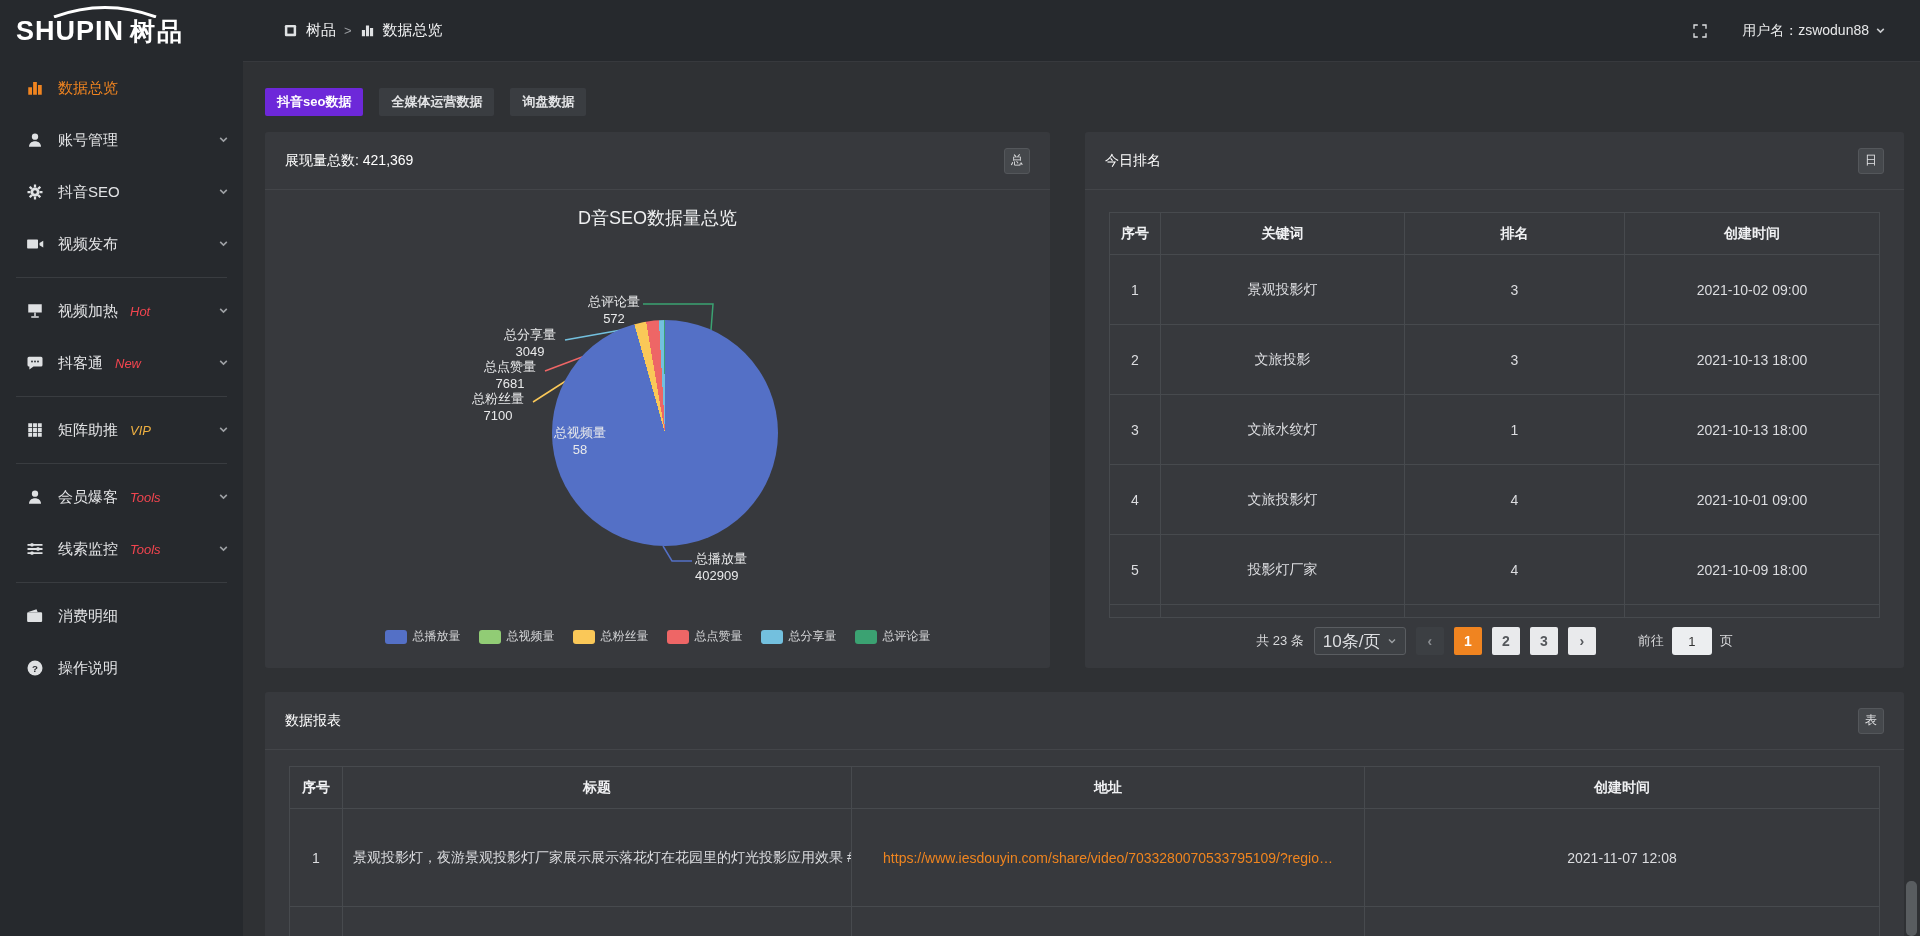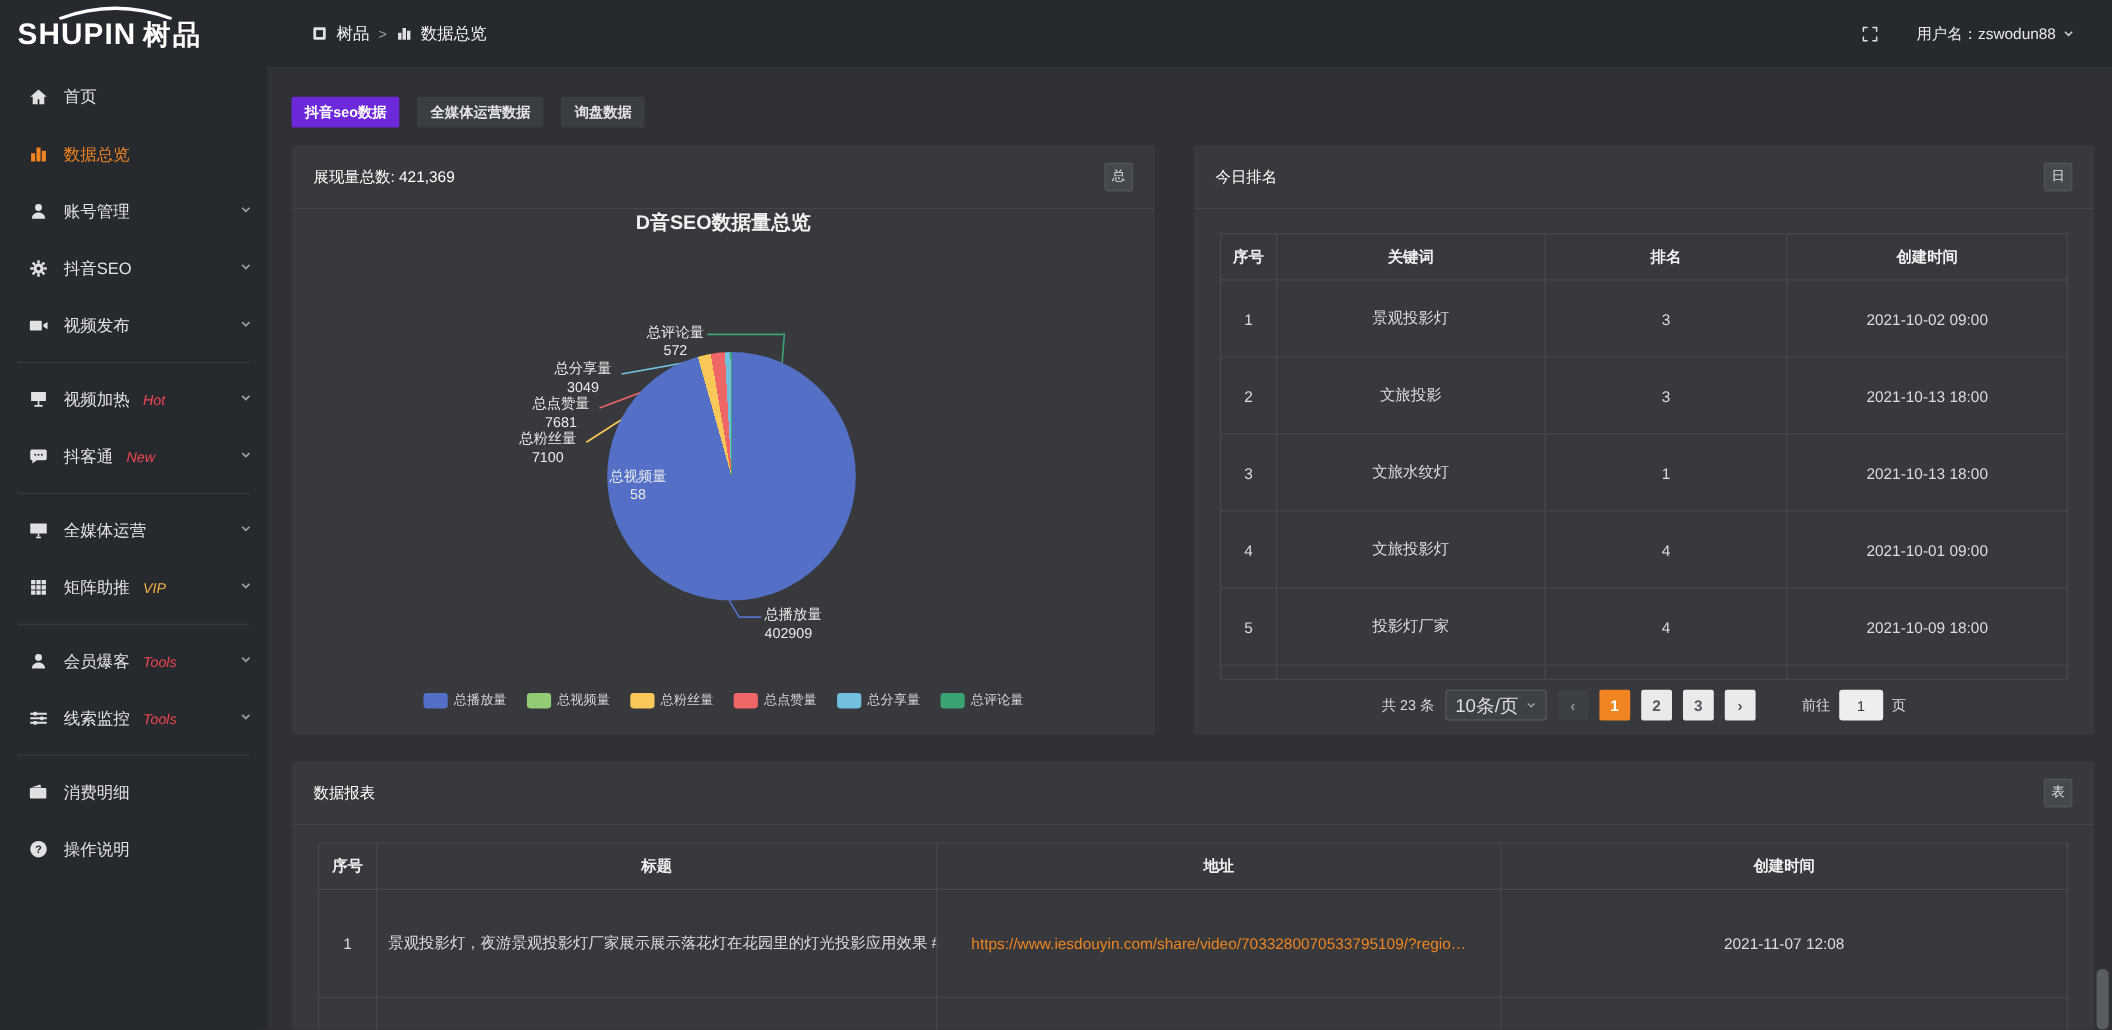--- a/index.html
+++ b/index.html
@@ -43,22 +43,22 @@
   .tab.active { background:#6d28d9; color:#fff; }
   .top-row { margin-top:16px; display:flex; gap:35px; }
   .card { background:#37393d; border-radius:3px; overflow:hidden; }
   .card-hd { height:58px; display:flex; align-items:center; padding:0 20px; border-bottom:1px solid #434549; }
   .card-title { font-size:14px; color:#ffffff; }
   .corner-btn { margin-left:auto; width:26px; height:26px; background:#45484c; border:1px solid #54575b;
                 border-radius:3px; color:#e0e1e3; font-size:12px; cursor:pointer; }
   
   .chart-card { width:785px; height:536px; position:relative; }
   .chart-area { position:relative; height:478px; }
-  .chart-title { position:absolute; top:0; left:0; right:0; text-align:center;
-                 font-size:18px; font-weight:bold; color:#f0f1f2; }
+  .chart-title { position:absolute; top:16px; left:0; right:0; text-align:center;
+                 font-size:18px; font-weight:normal; color:#f0f1f2; }
   .pie { position:absolute; left:287px; top:130px; width:226px; height:226px; border-radius:50%; }
   .lines-svg { position:absolute; left:0; top:0; width:785px; height:478px; pointer-events:none; }
   .pie-label { position:absolute; width:70px; text-align:center; font-size:13px; line-height:17px;
                color:#e9eaeb; z-index:2; }
   .pie-label.left-al { text-align:left; width:90px; }
   .legend { position:absolute; top:438px; left:0; right:0; display:flex; justify-content:center;
             align-items:center; gap:18px; }
   .legend-item { display:flex; align-items:center; gap:6px; cursor:pointer; }
   .swatch { width:22px; height:14px; border-radius:3px; }
   .legend-item span { font-size:12px; color:#d6d7d9; }
@@ -102,27 +102,20 @@
 <aside class="sidebar">
   <div class="logo">
     <svg class="arc" width="110" height="14" viewBox="0 0 110 14">
       <path d="M4 13 Q55 -6 106 13" fill="none" stroke="#ffffff" stroke-width="3"></path>
     </svg>
     <span class="logo-en">SHUPIN</span>
     <span class="logo-cn">树品</span>
   </div>
   <nav class="nav">
 
-    <div class="nav-item">
-      <span class="nicon">
-        <svg viewBox="0 0 24 24">
-            <path d="M12 3 2 12h3v9h6v-6h2v6h6v-9h3z"></path>
-          </svg></span>
-      <span class="nlabel">首页</span>
-    </div>
 
     <div class="nav-item active">
       <span class="nicon">
         <svg viewBox="0 0 24 24">
             <path d="M3 11h5v10H3zM9.5 4h5v17h-5zM16 8h5v13h-5z"></path>
           </svg></span>
       <span class="nlabel">数据总览</span>
     </div>
 
     <div class="nav-item">
@@ -192,33 +185,20 @@
       <span class="nlabel">抖客通</span>
       <span class="badge red">New</span>
       <span class="chev">
         <svg width="11" height="11" viewBox="0 0 10 10">
             <path d="M2 3.5 5 6.5 8 3.5" fill="none" stroke="#9da0a4" stroke-width="1.4"></path>
           </svg></span>
     </div>
 
     <hr class="nav-divider">
 
-    <div class="nav-item">
-      <span class="nicon">
-        <svg viewBox="0 0 24 24">
-            <path d="M2 4h20v12H2z"></path>
-            <path d="M9 20h6v1.8H9z"></path>
-            <path d="M11 16h2v4h-2z"></path>
-          </svg></span>
-      <span class="nlabel">全媒体运营</span>
-      <span class="chev">
-        <svg width="11" height="11" viewBox="0 0 10 10">
-            <path d="M2 3.5 5 6.5 8 3.5" fill="none" stroke="#9da0a4" stroke-width="1.4"></path>
-          </svg></span>
-    </div>
 
     <div class="nav-item">
       <span class="nicon">
         <svg viewBox="0 0 24 24">
             <path d="M3 3h5.2v5.2H3zM9.4 3h5.2v5.2H9.4zM15.8 3H21v5.2h-5.2zM3 9.4h5.2v5.2H3zM9.4 9.4h5.2v5.2H9.4zM15.8 9.4H21v5.2h-5.2zM3 15.8h5.2V21H3zM9.4 15.8h5.2V21H9.4zM15.8 15.8H21V21h-5.2z"></path>
           </svg></span>
       <span class="nlabel">矩阵助推</span>
       <span class="badge gold">VIP</span>
       <span class="chev">
         <svg width="11" height="11" viewBox="0 0 10 10">

